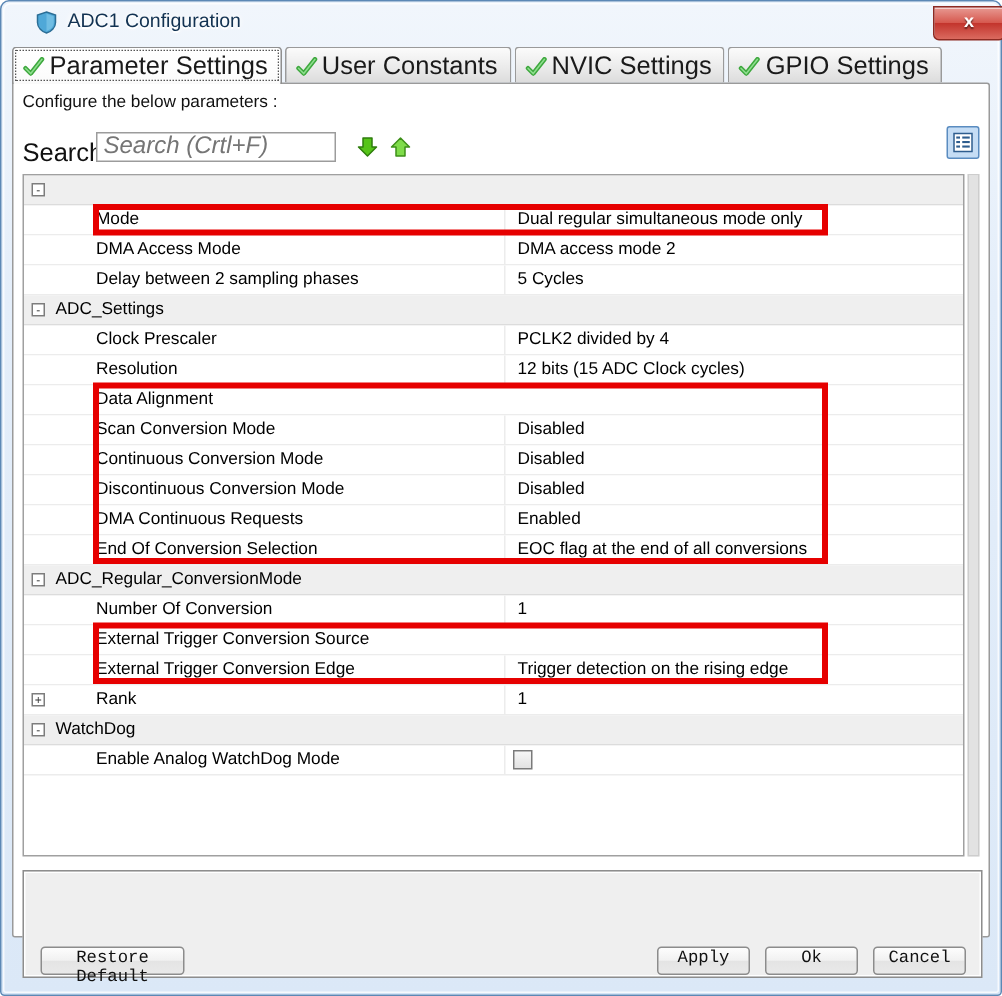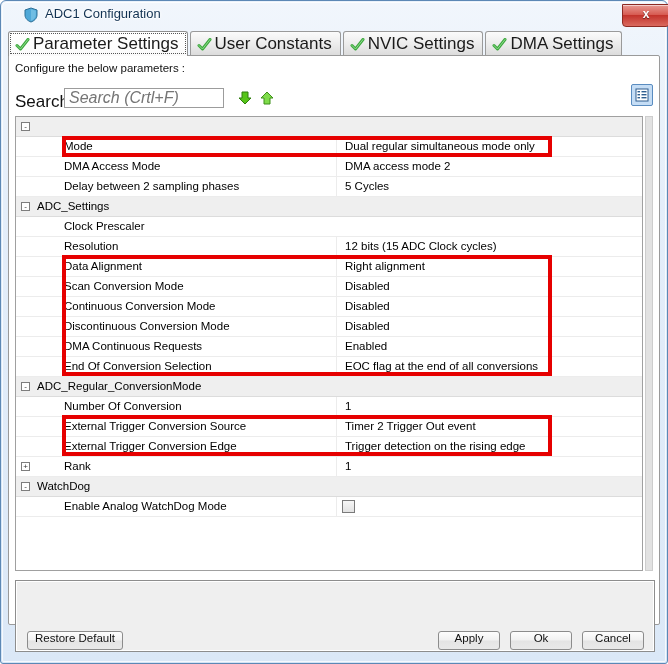--- a/index.html
+++ b/index.html
@@ -242,21 +242,21 @@
 
   
   .footer { position: absolute; left: 0; top: 626px; width: 666px; height: 36px; }
   .btn {
     position: absolute; top: 4px;
     height: 19px;
     box-sizing: border-box;
     background: linear-gradient(to bottom, #fdfdfd 0%, #f1f1f1 48%, #e4e4e4 52%, #e9e9e9 100%);
     border: 1px solid #8c8c8c;
     border-radius: 3px;
-    font-family: Liberation Sans, sans-serif;
+    font-family: Liberation Mono, monospace;
     font-size: 11.5px;
     color: #111;
     text-align: center;
     cursor: pointer;
   }
   .btn-restore { left: 26px; width: 96px; }
   .btn-apply   { left: 437px; width: 62px; }
   .btn-ok      { left: 509px; width: 62px; }
   .btn-cancel  { left: 581px; width: 62px; }
 </style>
@@ -301,28 +301,20 @@
             <path d="M2 7.5 L5.5 11 L13 1.5" stroke="#8ede8e" stroke-width="1" fill="none" stroke-linecap="round"></path>
           </svg>
       </span><span class="lbl">NVIC Settings</span>
     </div>
     <div class="tab">
       <span class="check">
         <svg width="15" height="14" viewBox="0 0 15 14">
             <path d="M2 7.5 L5.5 11 L13 1.5" stroke="#3ea83e" stroke-width="3" fill="none" stroke-linecap="round" stroke-linejoin="round"></path>
             <path d="M2 7.5 L5.5 11 L13 1.5" stroke="#8ede8e" stroke-width="1" fill="none" stroke-linecap="round"></path>
           </svg>
-      </span><span class="lbl">DMA Settings</span>
-    </div>
-    <div class="tab">
-      <span class="check">
-        <svg width="15" height="14" viewBox="0 0 15 14">
-            <path d="M2 7.5 L5.5 11 L13 1.5" stroke="#3ea83e" stroke-width="3" fill="none" stroke-linecap="round" stroke-linejoin="round"></path>
-            <path d="M2 7.5 L5.5 11 L13 1.5" stroke="#8ede8e" stroke-width="1" fill="none" stroke-linecap="round"></path>
-          </svg>
       </span><span class="lbl">GPIO Settings</span>
     </div>
   </div>
 
   <div class="content">
 
     <div class="configure-label">Configure the below parameters :</div>
 
     <div class="search-row">
       <span class="search-label">Search :</span>
@@ -378,32 +370,32 @@
 
       <div class="row group">
         <span class="expander">-</span>
         <span class="grp-label">ADC_Settings</span>
       </div>
 
       <div class="row leaf">
         <span class="cell-name">
             <span class="leaf-label">Clock Prescaler</span>
           </span>
+        <span class="cell-value">PCLK2 divided by 4</span>
       </div>
       <div class="row leaf">
         <span class="cell-name">
             <span class="leaf-label">Resolution</span>
           </span>
         <span class="cell-value">12 bits (15 ADC Clock cycles)</span>
       </div>
       <div class="row leaf">
         <span class="cell-name">
             <span class="leaf-label">Data Alignment</span>
           </span>
-        <span class="cell-value">Right alignment</span>
       </div>
       <div class="row leaf">
         <span class="cell-name">
             <span class="leaf-label">Scan Conversion Mode</span>
           </span>
         <span class="cell-value">Disabled</span>
       </div>
       <div class="row leaf">
         <span class="cell-name">
             <span class="leaf-label">Continuous Conversion Mode</span>
@@ -437,21 +429,20 @@
       <div class="row leaf">
         <span class="cell-name">
             <span class="leaf-label">Number Of Conversion</span>
           </span>
         <span class="cell-value">1</span>
       </div>
       <div class="row leaf">
         <span class="cell-name">
             <span class="leaf-label">External Trigger Conversion Source</span>
           </span>
-        <span class="cell-value">Timer 2 Trigger Out event</span>
       </div>
       <div class="row leaf">
         <span class="cell-name">
             <span class="leaf-label">External Trigger Conversion Edge</span>
           </span>
         <span class="cell-value">Trigger detection on the rising edge</span>
       </div>
 
       <div class="row leaf">
         <span class="cell-name">

